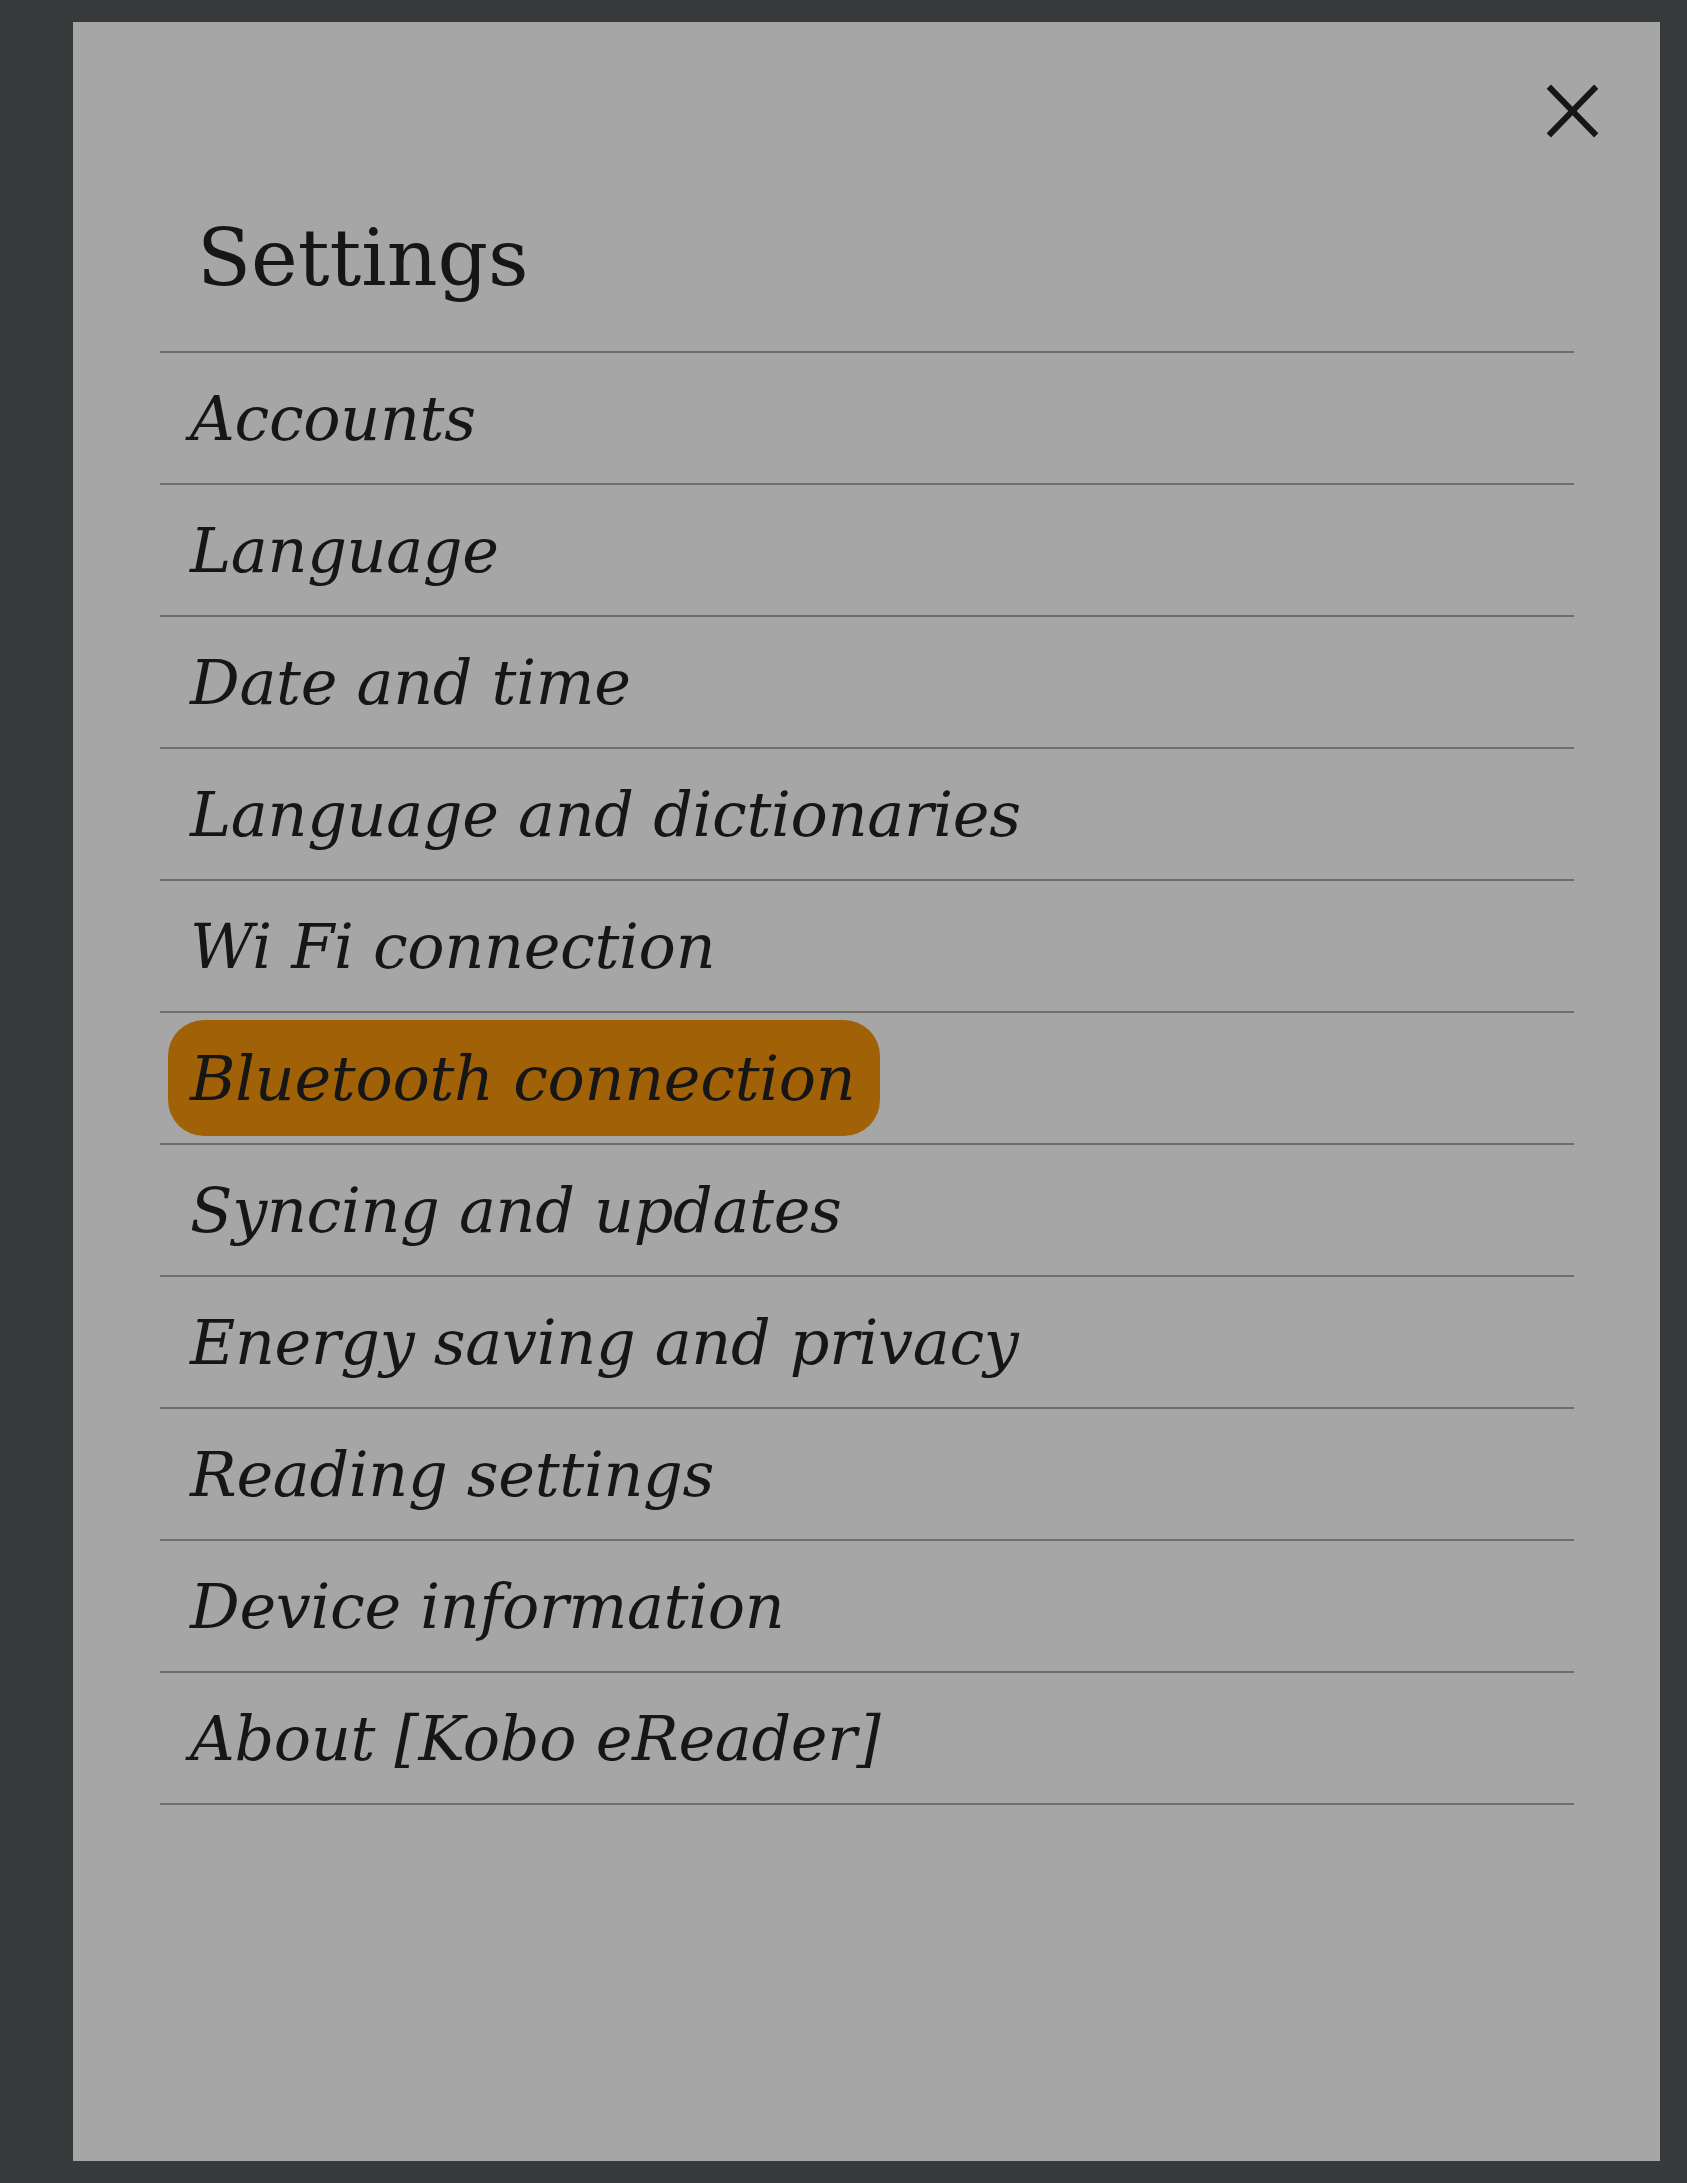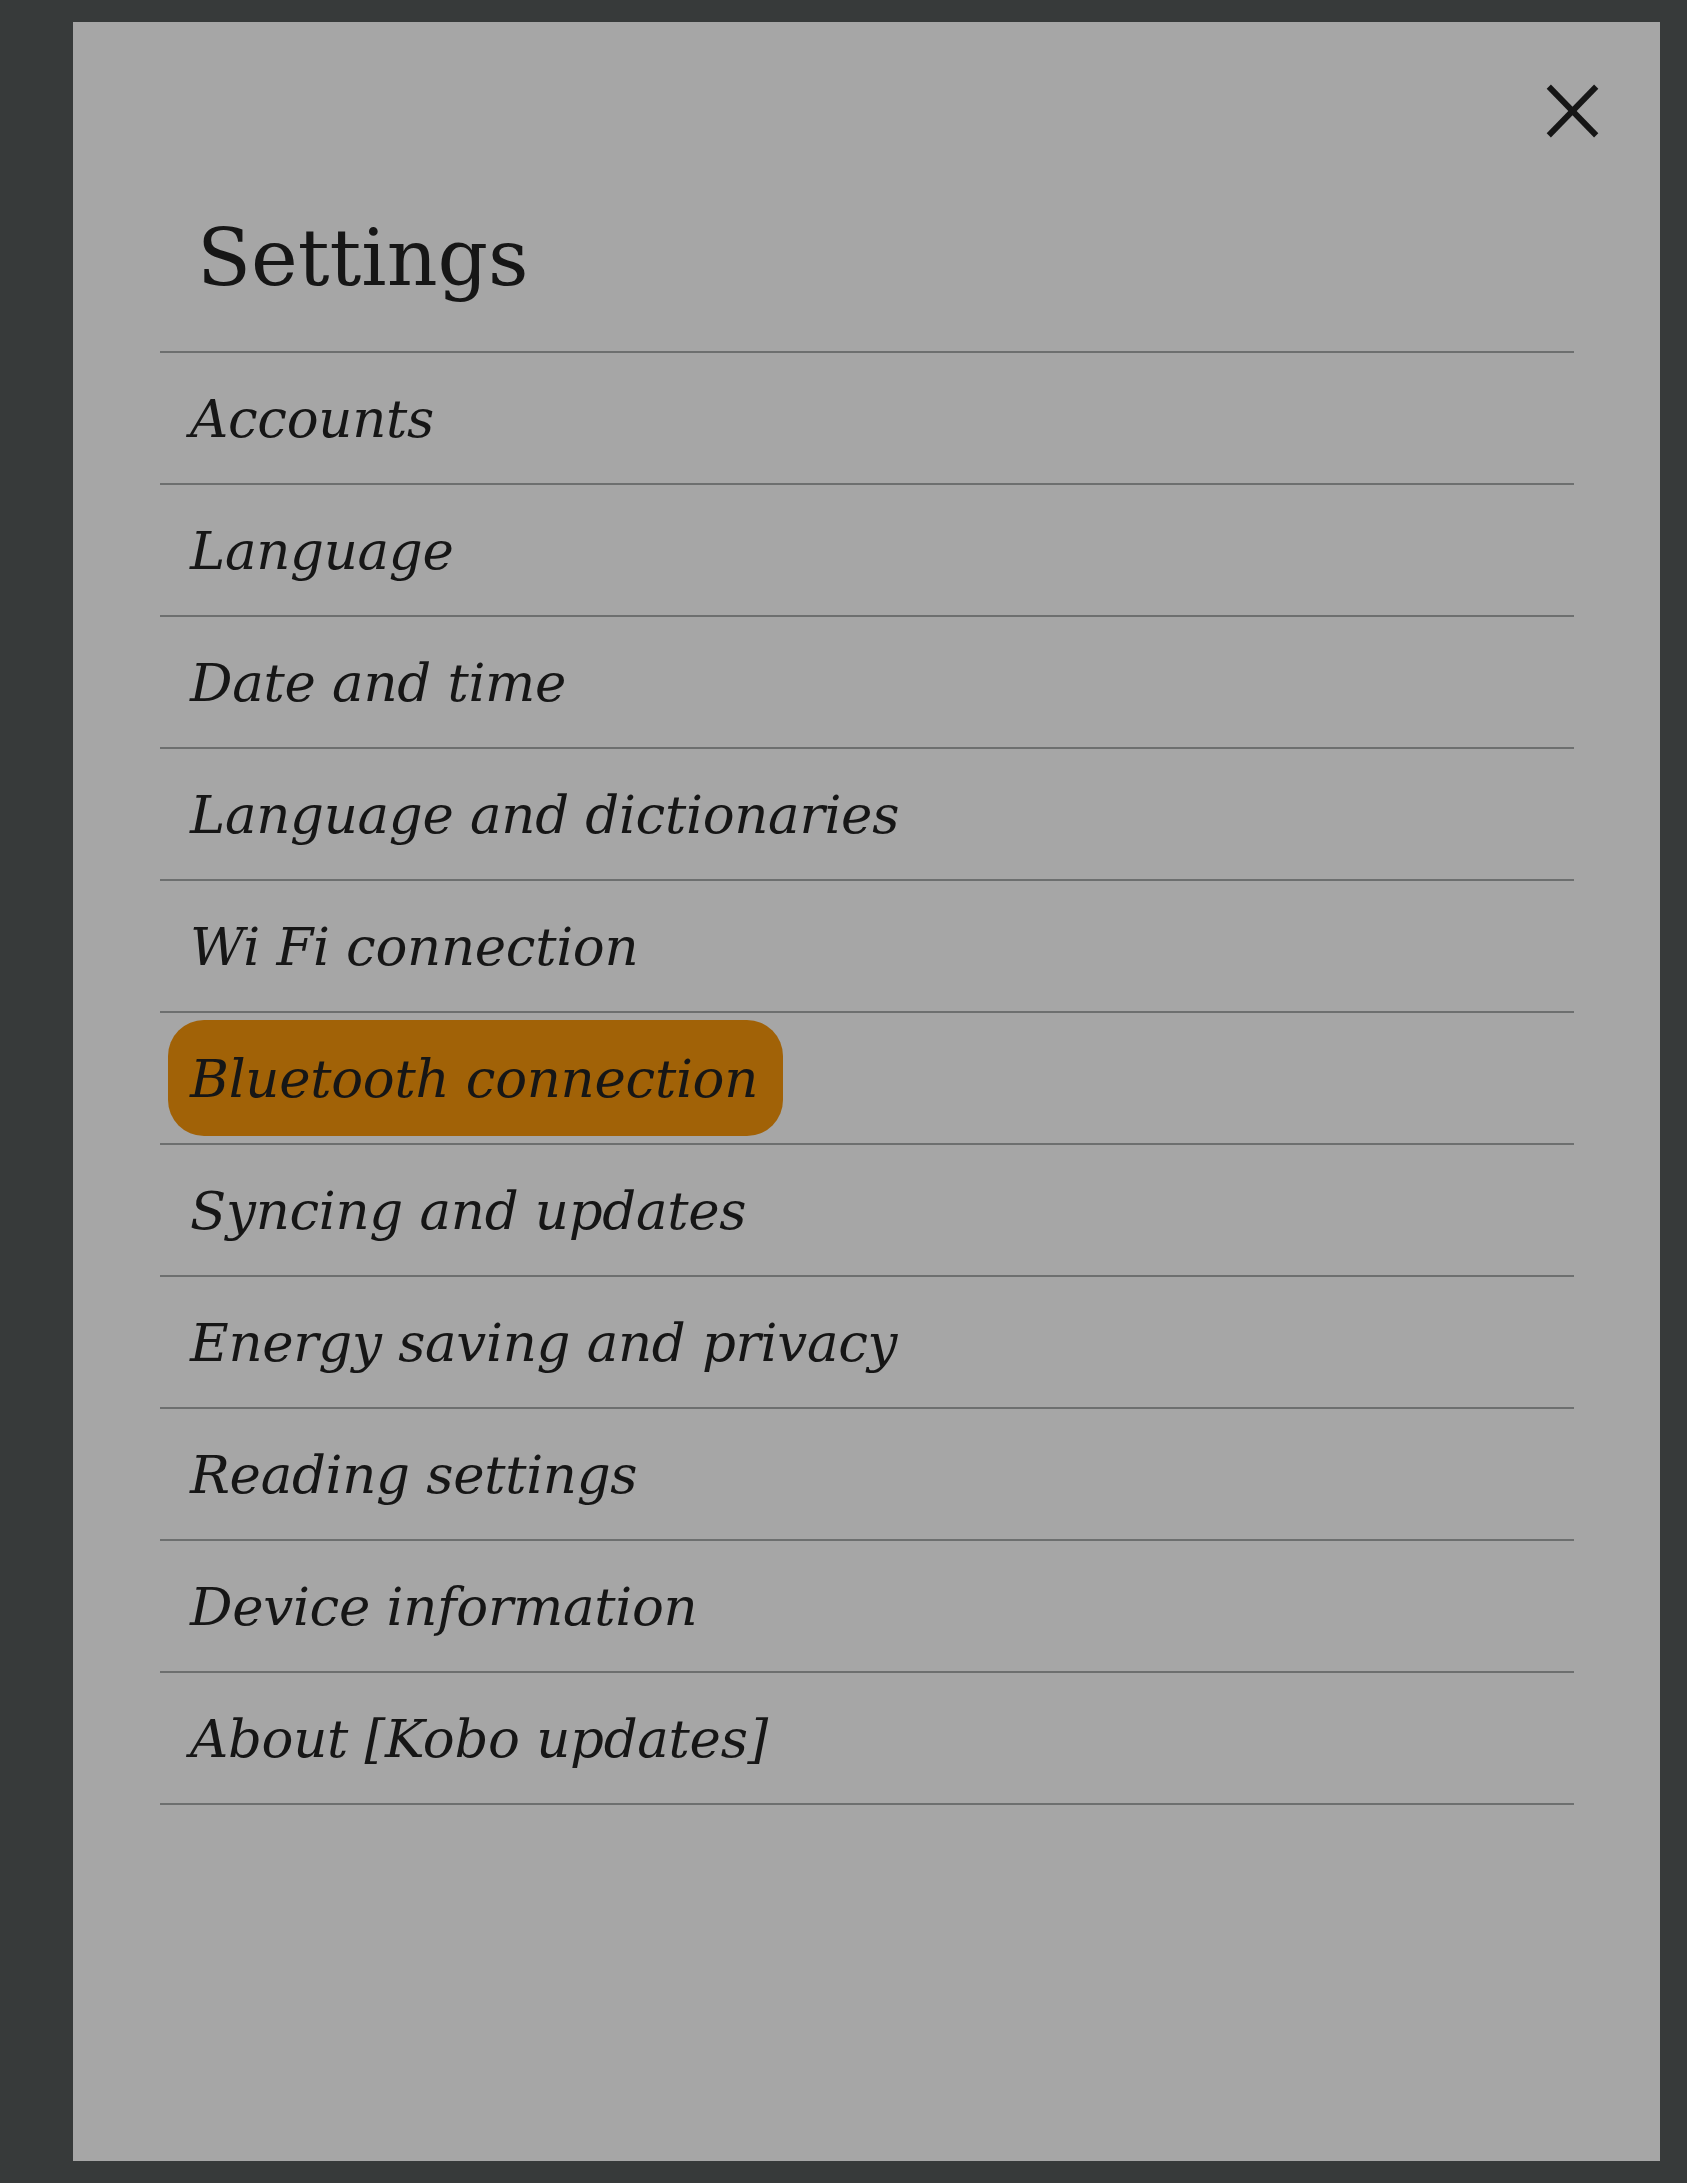--- a/index.html
+++ b/index.html
@@ -65,21 +65,21 @@
     border-top: 2.6px solid #6d6f6f;
   }
   .menu li {
     box-sizing: border-box;
     height: 132px;
     border-bottom: 2.6px solid #6d6f6f;
     display: flex;
     align-items: center;
     padding-left: 30px;
     font-style: italic;
-    font-size: 53px;
+    font-size: 62px;
     letter-spacing: -0.3px;
     color: #161616;
     cursor: pointer;
     white-space: nowrap;
   }
   .menu li .label {
     display: inline-block;
   }
   .menu li .pill {
     display: flex;
@@ -134,18 +134,18 @@
     <li>
       <span class="label">Energy saving and privacy</span>
     </li>
     <li>
       <span class="label">Reading settings</span>
     </li>
     <li>
       <span class="label">Device information</span>
     </li>
     <li>
-      <span class="label">About [Kobo updates]</span>
+      <span class="label">About [Kobo eReader]</span>
     </li>
   </ul>
 
 </div>
 
 
 </body></html>

